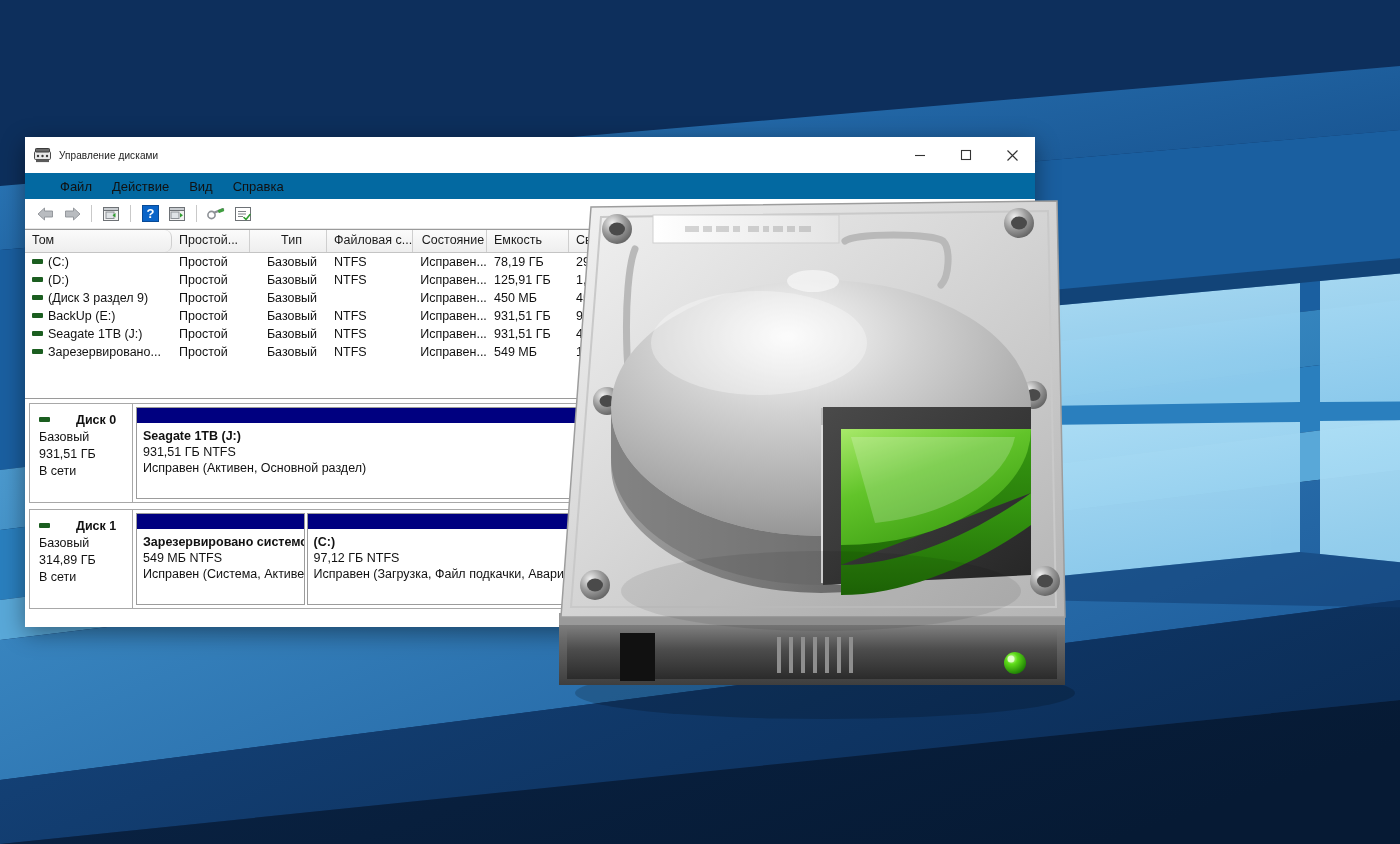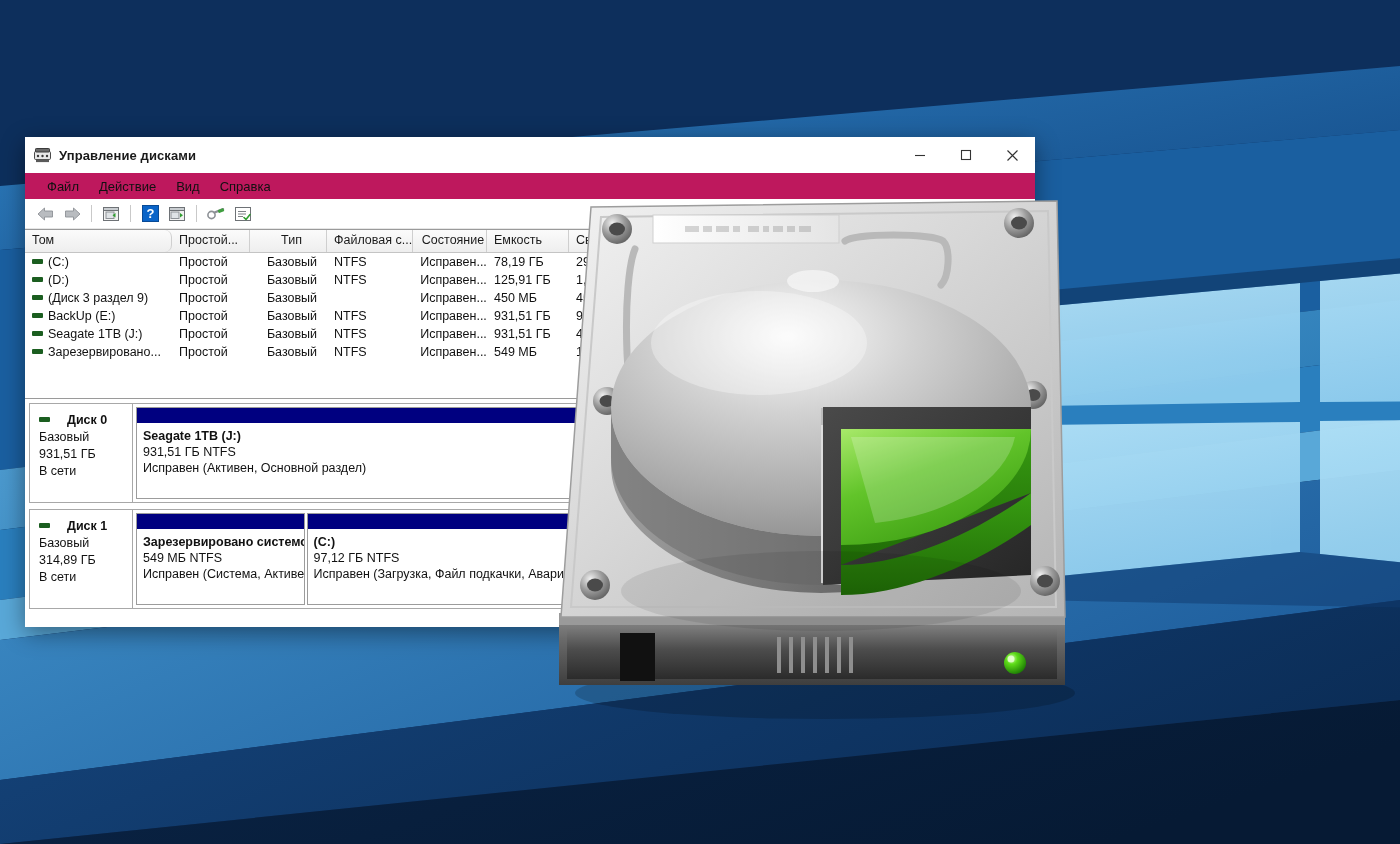--- a/index.html
+++ b/index.html
@@ -34,38 +34,37 @@
   
   .titlebar {
     height: 36px; min-height: 36px;
     background: #ffffff;
     display: flex; align-items: center;
     position: relative;
   }
   .titlebar-left { display: flex; align-items: center; padding-left: 9px; gap: 8px; }
   .app-icon { width: 17px; height: 15px; position: relative; }
   .title-text {
-    font-size: 13px; color: #1a1a1a; letter-spacing: 0.1px;
+    font-size: 10px; color: #1a1a1a; letter-spacing: 0.1px;
     white-space: nowrap;
-    font-weight: bold;
   }
   .win-controls { position: absolute; right: 0; top: 0; height: 36px; display: flex; }
   .win-btn {
     width: 46px; height: 36px;
     display: flex; align-items: center; justify-content: center;
     background: transparent;
   }
   .win-btn svg { display:block; }
 
   
   .menubar {
     height: 26px; min-height: 26px;
     display: flex; align-items: center;
-    padding-left: 13px; gap: 2px;
-    background: #be185d;
+    padding-left: 26px; gap: 2px;
+    background: #0369a1;
   }
   .menu-item {
     font-size: 13px; color: #111;
     padding: 2px 9px;
     white-space: nowrap;
   }
 
   
   .toolbar {
     height: 29px; min-height: 29px;
@@ -154,21 +153,21 @@
     box-sizing: border-box;
   }
   .disk-info {
     width: 103px; min-width: 103px;
     border-right: 1px solid #a8a8a8;
     padding: 8px 0 0 9px;
     font-size: 12.5px; color: #111;
     line-height: 17px;
     box-sizing: border-box;
   }
-  .disk-info .dhead { font-weight: bold; display: flex; align-items: center; gap: 12px; }
+  .disk-info .dhead { font-weight: bold; display: flex; align-items: center; gap: 21px; }
   .disk-parts { flex: 1; display: flex; padding: 3px; gap: 2px; box-sizing: border-box; }
   .part {
     border: 1px solid #9c9c9c;
     box-sizing: border-box;
     display: flex; flex-direction: column;
     background: #ffffff;
     overflow: hidden;
   }
   .part-bar { height: 15px; min-height: 15px; background: #000080; }
   .part-body {

